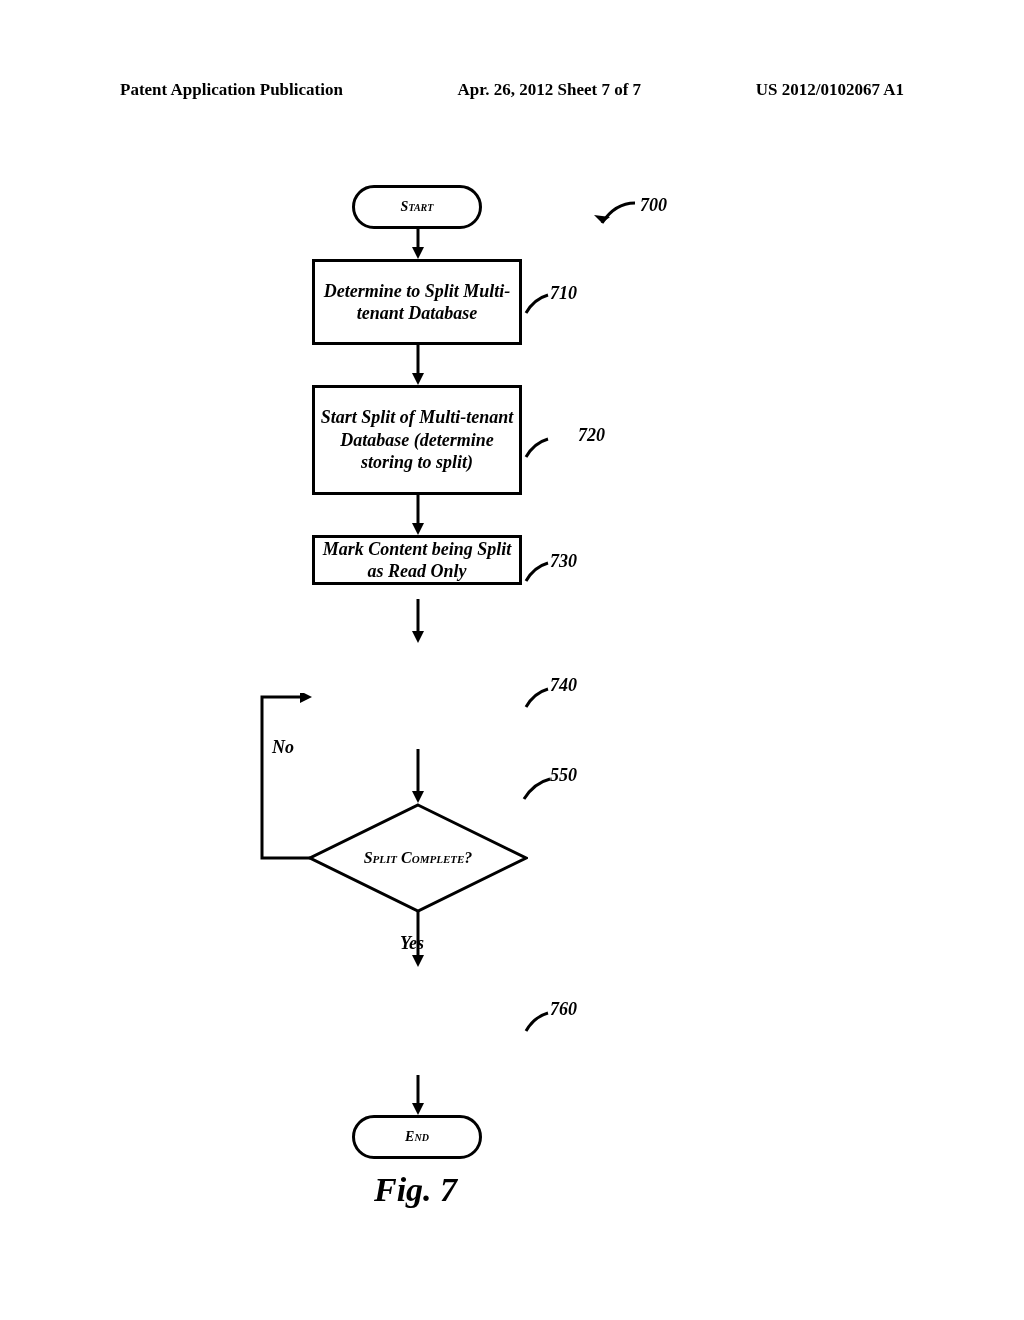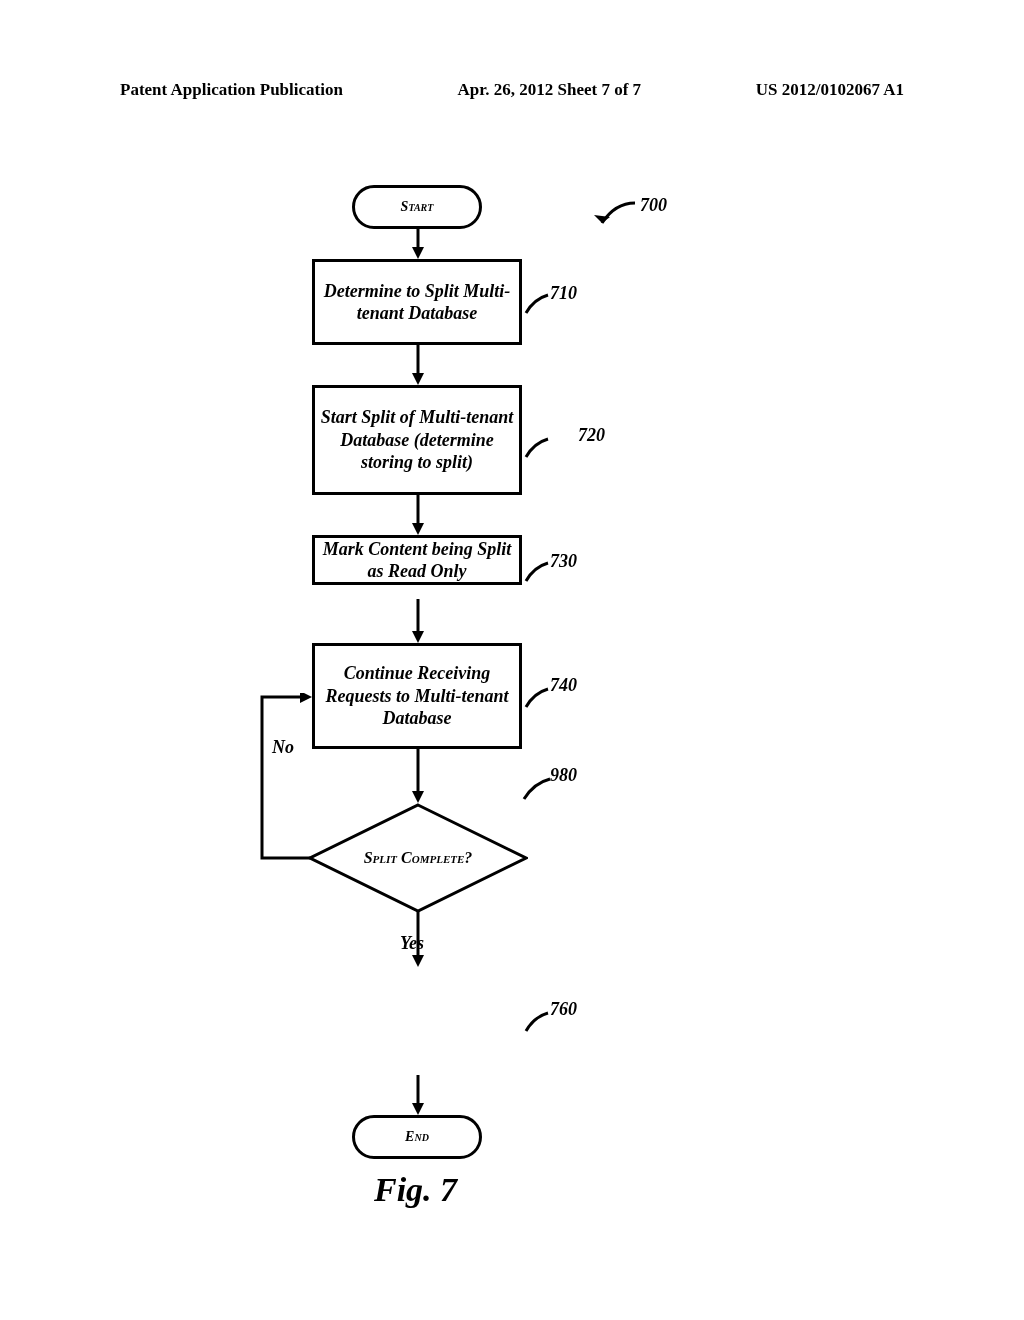--- a/index.html
+++ b/index.html
@@ -150,34 +150,31 @@
   <div class="ref-label" style="left:550px; top:376px;">730</div>
   <svg class="arrow" style="left:522px; top:386px;" width="30" height="26">
     <path d="M 26 2 Q 12 6 4 20" stroke="#000" stroke-width="3" fill="none"></path>
   </svg>
 
   <svg class="arrow" style="left:412px; top:424px;" width="12" height="44">
     <line x1="6" y1="0" x2="6" y2="34" stroke="#000" stroke-width="3"></line>
     <polygon points="6,44 0,32 12,32" fill="#000"></polygon>
   </svg>
 
-  <div class="process" style="left:312px; top:468px; height:106px;">
-    <span>Continue Receiving Requests to Multi-tenant Database</span>
-  </div>
   <div class="ref-label" style="left:550px; top:500px;">740</div>
   <svg class="arrow" style="left:522px; top:512px;" width="30" height="26">
     <path d="M 26 2 Q 12 6 4 20" stroke="#000" stroke-width="3" fill="none"></path>
   </svg>
 
   <svg class="arrow" style="left:412px; top:574px;" width="12" height="54">
     <line x1="6" y1="0" x2="6" y2="44" stroke="#000" stroke-width="3"></line>
     <polygon points="6,54 0,42 12,42" fill="#000"></polygon>
   </svg>
 
-  <div class="ref-label" style="left:550px; top:590px;">980</div>
+  <div class="ref-label" style="left:550px; top:590px;">550</div>
   <svg class="arrow" style="left:520px; top:602px;" width="34" height="28">
     <path d="M 30 2 Q 14 6 4 22" stroke="#000" stroke-width="3" fill="none"></path>
   </svg>
 
   <div class="decision" style="left:308px; top:628px;">
     <svg width="220" height="110">
       <polygon points="110,2 218,55 110,108 2,55" fill="none" stroke="#000" stroke-width="3"></polygon>
     </svg>
     <div class="decision-label">Split Complete?</div>
   </div>

